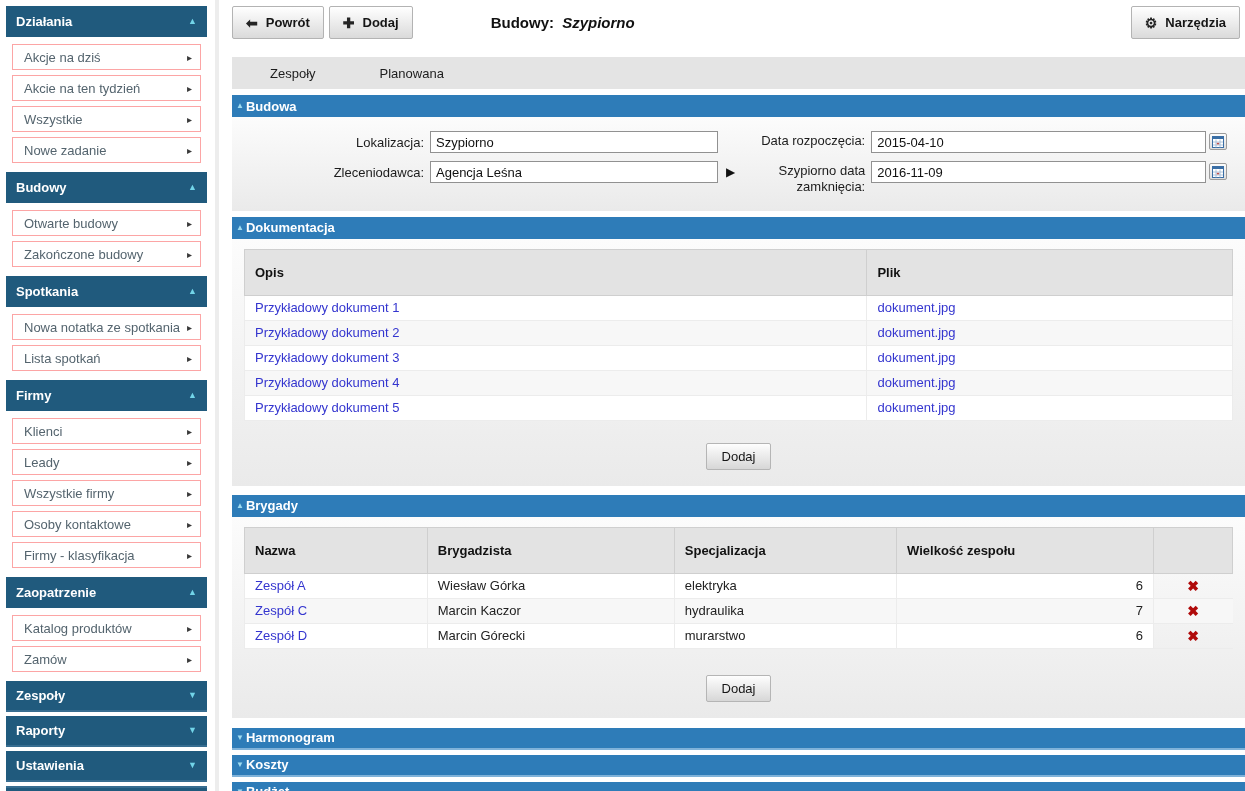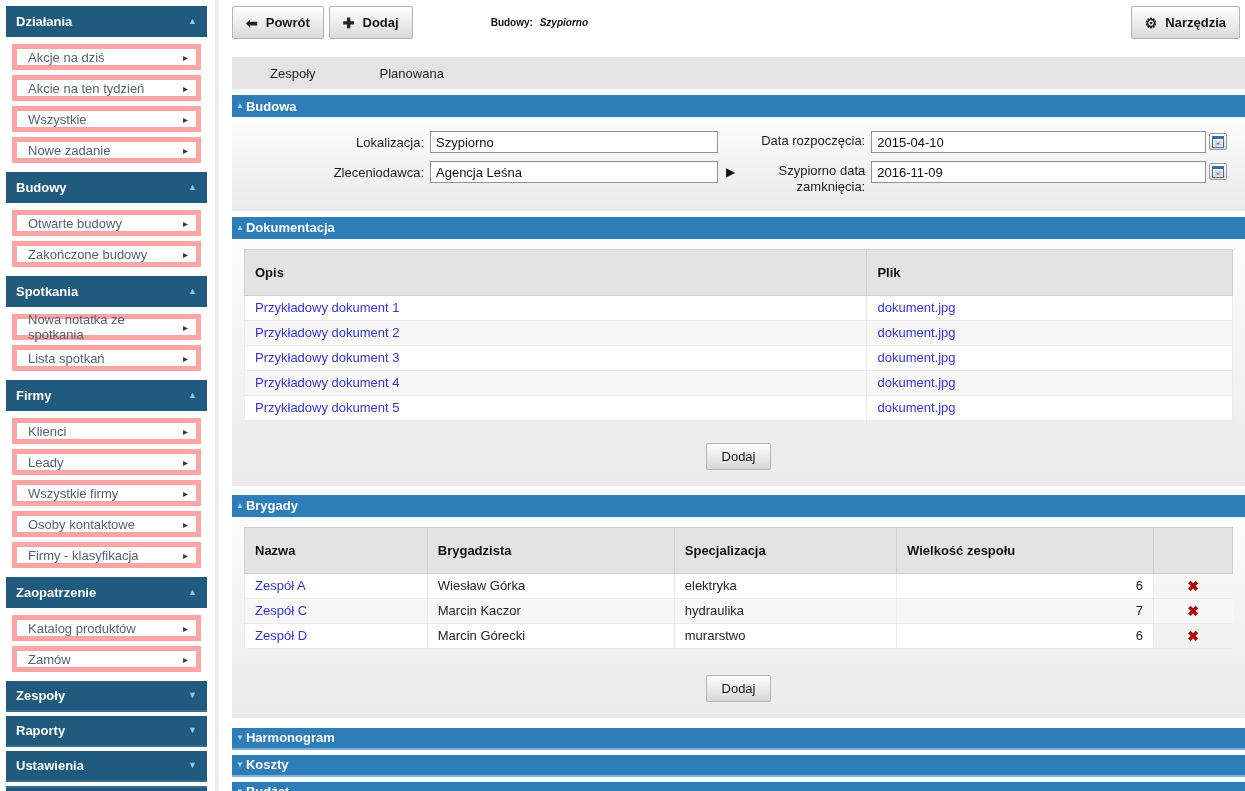--- a/index.html
+++ b/index.html
@@ -16,39 +16,39 @@
   .side-header {
     width:201px; height:31px; background:#205a7d; color:#fff; font-weight:bold;
     display:flex; align-items:center; padding:0 10px; cursor:pointer;
   }
   .side-group.collapsed .side-header { border-bottom:2px solid #376d90; }
   .side-group.expanded .side-header { margin-bottom:7px; }
   .side-header .grow { flex:1; }
   .tri { color:#72d4e8; font-size:9px; line-height:1; }
   .side-item {
     width:189px; height:26px; margin:0 0 5px 6px; background:#fff;
-    border:5px solid #fca5a5; color:#54646e; display:flex; align-items:center;
+    border:1px solid #fca5a5; color:#54646e; display:flex; align-items:center;
     padding:0 8px 0 11px; cursor:pointer;
   }
   .side-item .grow { flex:1; }
   .side-item .chev { color:#3a3a3a; font-size:10px; }
   .side-partial { width:201px; height:24px; background:#205a7d; border-top:2px solid #376d90; }
 
   
   .main { flex:1; padding:6px 0 0 13px; }
   .toolbar { height:33px; display:flex; align-items:center; margin-bottom:18px; padding-right:5px; }
   .btn {
     display:inline-flex; align-items:center; gap:8px; height:33px;
     background:linear-gradient(#ffffff,#dadada); border:1px solid #b3b3b3; border-radius:2px;
     padding:0 13px; font-weight:bold; font-size:13px; color:#161616; cursor:pointer;
     font-family:"Liberation Sans", sans-serif;
   }
   .btn + .btn { margin-left:5px; }
   .btn .ic { font-size:14px; color:#242424; }
-  .page-title { margin-left:78px; font-size:10px; color:#111; }
+  .page-title { margin-left:78px; font-size:15px; color:#111; }
   .page-title .tp { font-weight:bold; }
   .page-title .tv { font-weight:bold; font-style:italic; margin-left:4px; }
   .spacer { flex:1; }
 
   .tabbar {
     height:32px; background:#e4e4e4; display:flex; align-items:center;
     padding-left:38px; gap:64px; margin-bottom:6px;
   }
   .tab { color:#1d1d1d; cursor:pointer; }
 

